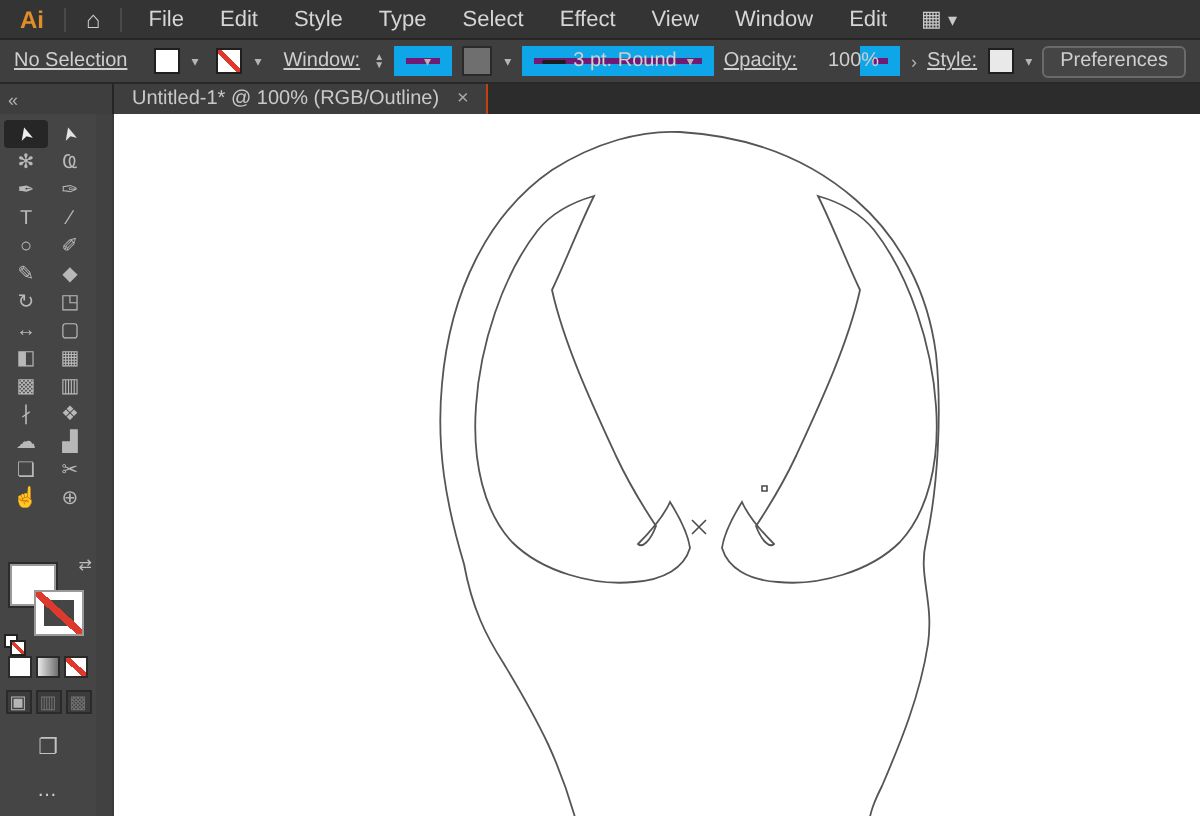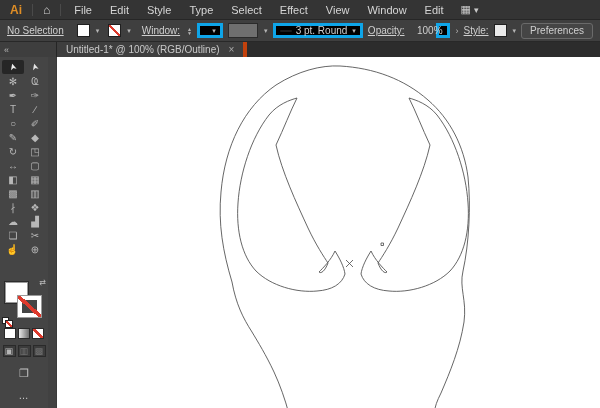--- a/index.html
+++ b/index.html
@@ -17,35 +17,35 @@
 
   
   #controlbar{height:22px;background:#3f3f3f;border-bottom:1px solid #282828;
     display:flex;align-items:center;font-size:10px;color:#cfcfcf;padding:0 7px;gap:5px;text-align:center;}
   .cb-label{text-decoration:underline;white-space:nowrap;}
   .sw{width:13px;height:13px;border:1px solid #1f1f1f;background:#fff;position:relative;flex:none;}
   .sw.none::after{content:"";position:absolute;inset:0;
     background:linear-gradient(to top right,transparent 42%,#dd3a2d 42%,#dd3a2d 58%,transparent 58%);}
   .chev{font-size:7px;color:#b5b5b5;margin-left:1px;}
   .stepper{display:flex;flex-direction:column;line-height:4px;font-size:5px;color:#b5b5b5;margin-left:2px;}
-  .cb-box{background:#000000;border:3px solid #0ea5e9;height:15px;display:flex;
+  .cb-box{background:#701a75;border:6px solid #0ea5e9;height:15px;display:flex;
     align-items:center;padding:0 4px;gap:4px;white-space:nowrap;}
   .weight-box{width:42px;}
   .profile-box{width:58px;background:#6f6f6f;border:1px solid #2a2a2a;}
   .brush-stroke{width:12px;height:2px;background:#1c1c1c;border-radius:2px;flex:none;}
   .opacity-box{width:14px;justify-content:flex-end;margin-left:26px;}
   .cb-btn{background:#454545;border:1px solid #6a6a6a;border-radius:3px;height:16px;
     display:flex;align-items:center;padding:0 8px;white-space:nowrap;cursor:default;}
 
   
   #tabbar{height:15px;background:#2c2c2c;display:flex;align-items:stretch;font-size:10px;}
   .dockhead{width:57px;background:#3e3e3e;color:#b5b5b5;font-size:9px;
     display:flex;align-items:center;padding-left:4px;border-right:1px solid #252525;}
   .doc-tab{background:#3e3e3e;color:#c9c9c9;display:flex;align-items:center;
-    gap:9px;padding:0 9px;border-right:4px solid #c2410c;}
+    gap:9px;padding:0 9px;border-right:1px solid #c2410c;}
   .tab-close{color:#aaa;font-size:10px;cursor:default;}
 
   
   #main{display:flex;height:351px;}
   #toolbar{width:48px;background:#454545;display:flex;flex-direction:column;
     align-items:center;padding-top:3px;flex:none;}
   #dockstrip{width:9px;background:#414141;flex:none;border-right:1px solid #3a3a3a;}
   #canvas{flex:1;background:#ffffff;position:relative;}
 
   .trow{display:flex;}

